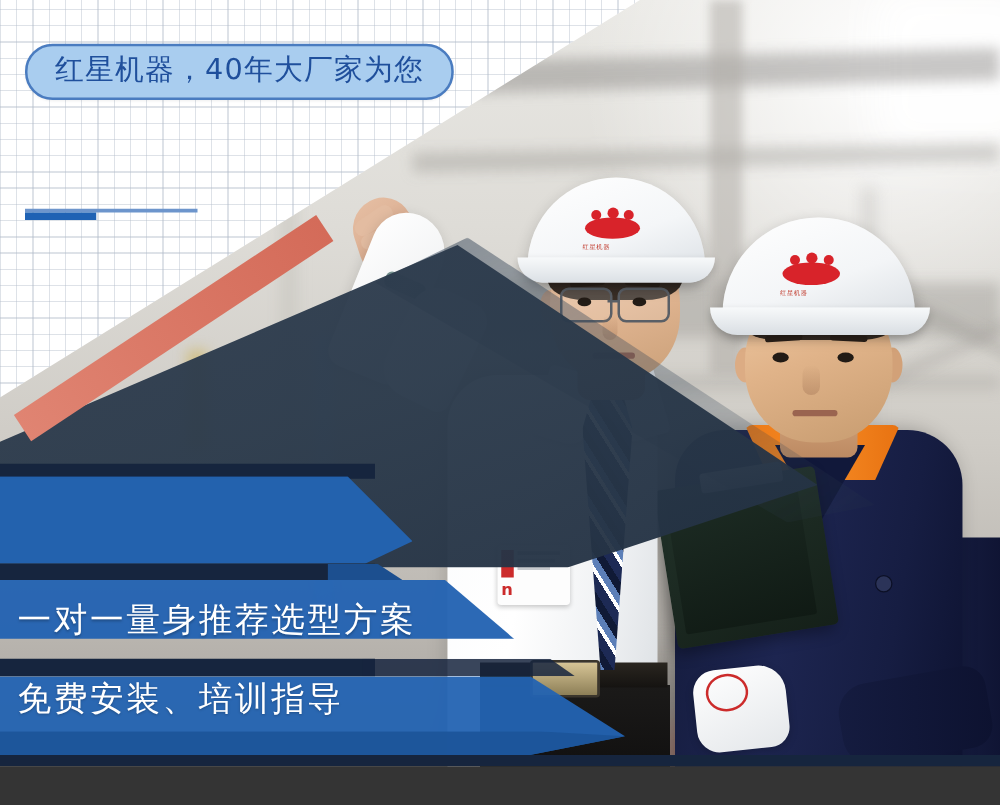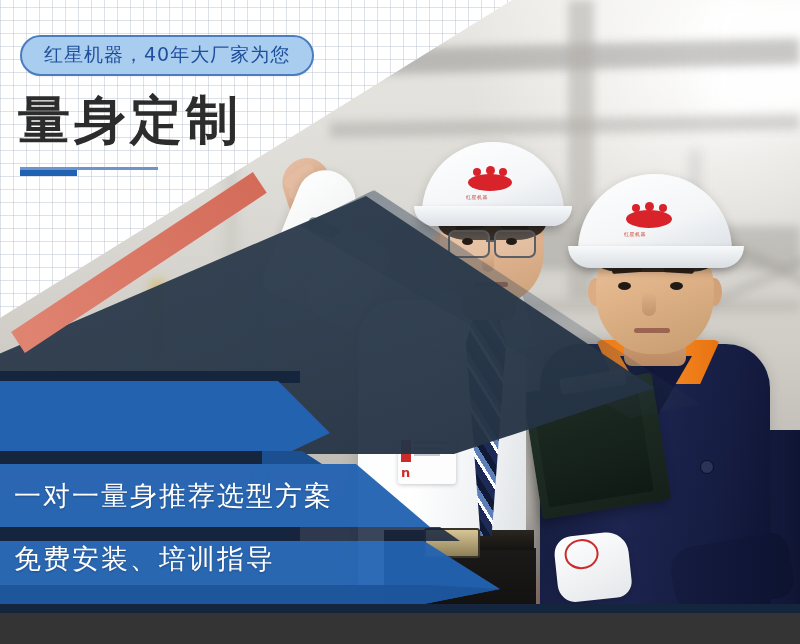--- a/index.html
+++ b/index.html
@@ -189,21 +189,21 @@
     position:absolute;left:18px;top:330px;width:290px;height:25px;
     background:linear-gradient(90deg,#e08472,#d46b59);
     transform:rotate(-33.5deg);transform-origin:left center;
   }
 
   
   .pill{
     position:absolute;left:20px;top:35px;
     padding:8px 22px 10px 22px;
     background:#a9cdef;border:2px solid #4a7cc0;border-radius:22px;
-    color:#1f4f9c;font-size:19px;line-height:1;letter-spacing:1px;
+    color:#1f4f9c;font-size:23px;line-height:1;letter-spacing:1px;
     white-space:nowrap;
     box-shadow:0 1px 2px rgba(0,0,0,.06);
   }
   .headline{
     position:absolute;left:18px;top:92px;
     font-size:52px;font-weight:bold;color:#2c2c2c;letter-spacing:4px;
     line-height:1.08;white-space:nowrap;
     text-shadow:0 1px 0 rgba(255,255,255,.5);
   }
   .rule-thin{position:absolute;left:20px;top:167px;width:138px;height:3px;background:#6d95cc;}
@@ -332,34 +332,33 @@
   </div>
 
   <div class="grid-sheet"></div>
   <div class="grid-fade"></div>
 
   <div class="navy-wedge-soft"></div>
   <div class="navy-wedge"></div>
   <div class="salmon-bar"></div>
 
   <div class="pill">红星机器，40年大厂家为您</div>
-  <div class="headline">量身定制</div>
   <div class="rule-thin"></div>
   <div class="rule-thick"></div>
 
   <div class="gapband" style="top:371px;height:12px;width:300px;"></div>
 
   <div class="barwrap" style="top:381px;width:330px;height:70px;">
     <div class="bar" style="width:330px;clip-path:polygon(0 0,278px 0,330px 52px,292px 70px,0 70px);opacity:.97;"></div>
   </div>
   <div class="gapband" style="top:451px;height:13px;width:300px;"></div>
   <div style="position:absolute;left:262px;top:451px;width:60px;height:13px;background:#1c4f8f;
               clip-path:polygon(0 0,40px 0,60px 13px,0 13px);"></div>
 
-  <div class="barwrap" style="top:464px;width:430px;height:63px;">
+  <div class="barwrap" style="top:464px;width:430px;height:47px;">
     <div class="bar" style="width:430px;clip-path:polygon(0 0,356px 0,430px 63px,0 63px);opacity:.96;"></div>
     <div class="bar-label" style="top:14px;">一对一量身推荐选型方案</div>
   </div>
   <div class="gapband" style="top:527px;height:14px;width:300px;"></div>
   <div style="position:absolute;left:290px;top:527px;width:170px;height:14px;background:rgba(22,37,62,.85);
               clip-path:polygon(0 0,150px 0,170px 14px,0 14px);"></div>
 
   <div class="barwrap" style="top:541px;width:500px;height:63px;">
     <div class="bar" style="width:500px;clip-path:polygon(0 0,424px 0,500px 48px,424px 63px,0 63px);opacity:.95;"></div>
     <div class="bar shade" style="width:500px;top:44px;height:19px;

